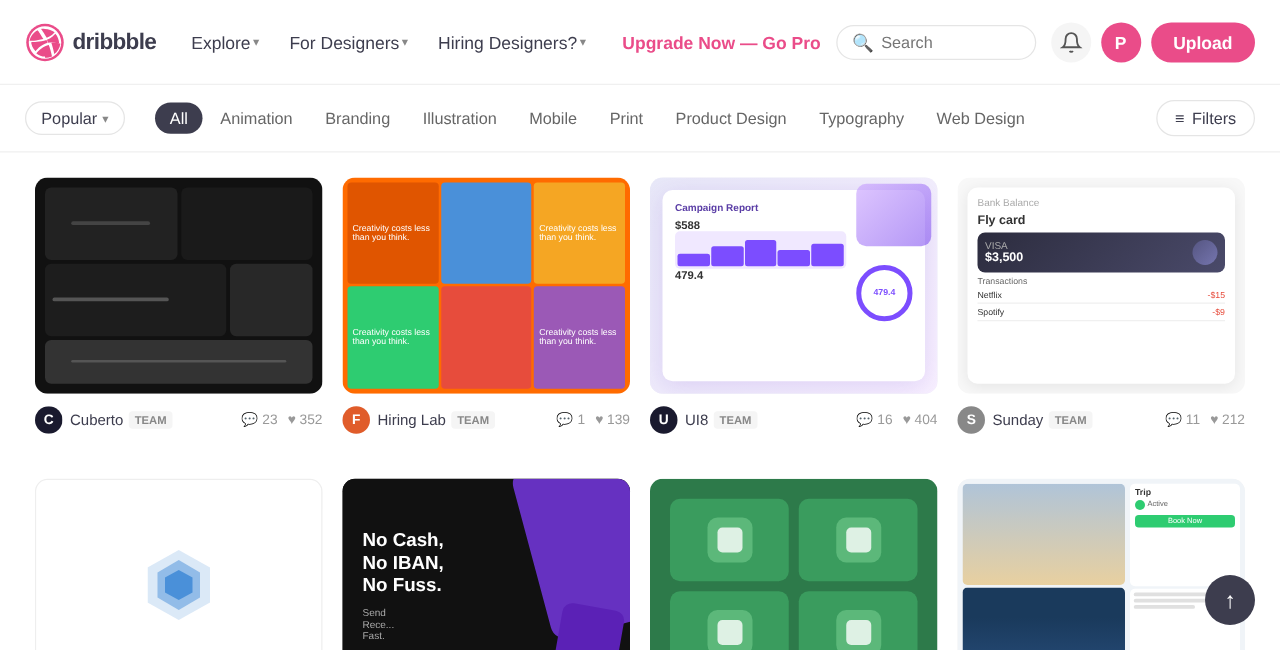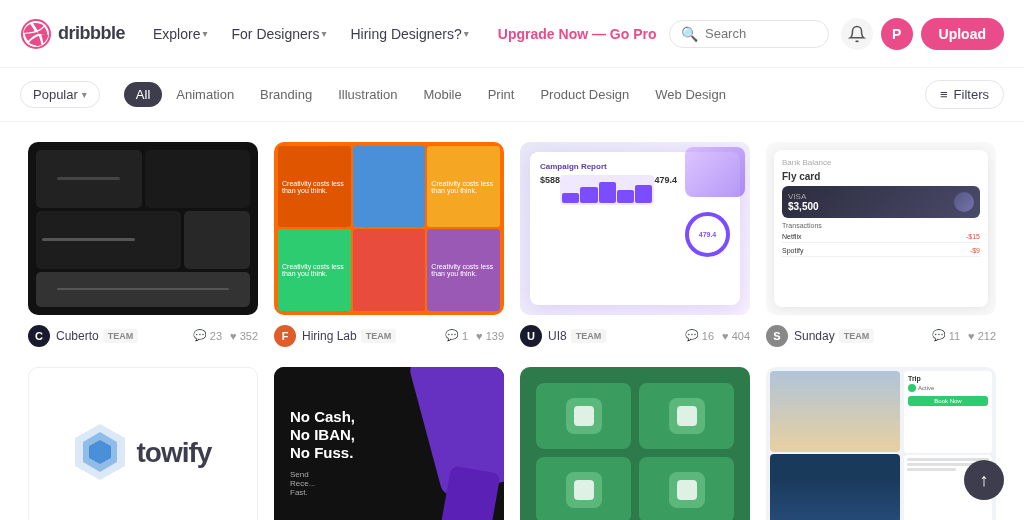--- a/index.html
+++ b/index.html
@@ -66,21 +66,21 @@
       border: 1.5px solid #e5e5e5; border-radius: 20px;
       padding: 6px 14px; font-size: 13px; color: #3d3d4e; cursor: pointer;
       margin-left: auto; white-space: nowrap; background: #fff;
     }
 
     
     .grid {
       display: grid; grid-template-columns: repeat(4, 1fr);
       gap: 0; padding: 20px 20px 0;
     }
-    .grid-item { padding: 0 8px 20px; }
+    .grid-item { padding: 0 8px 36px; }
     .card-img {
       width: 100%; aspect-ratio: 4/3; border-radius: 10px;
       overflow: hidden; background: #f0f0f0; margin-bottom: 10px;
       position: relative;
     }
 
     
     .card-cuberto { background: #1a1a2e; }
     .card-focus { background: #ff6b00; }
     .card-ui8 { background: #f0f0f8; }
@@ -169,20 +169,21 @@
   </div>
 
   <div class="category-tabs">
     <div class="tab active">All</div>
     <div class="tab">Animation</div>
     <div class="tab">Branding</div>
     <div class="tab">Illustration</div>
     <div class="tab">Mobile</div>
     <div class="tab">Print</div>
     <div class="tab">Product Design</div>
+    <div class="tab">Typography</div>
     <div class="tab">Web Design</div>
   </div>
 
   <button class="filters-btn">
     <span>≡</span>
     <span>Filters</span>
   </button>
 </div>
 
 <div class="grid">
@@ -261,21 +262,21 @@
       </div>
     </div>
   </div>
 
   <div class="grid-item">
     <div class="card-img card-ui8">
       <div style="width:100%;height:100%;background:linear-gradient(135deg,#e8e8f8 0%,#f8f0ff 100%);display:flex;align-items:center;justify-content:center;overflow:hidden;position:relative;">
         <div style="position:absolute;top:10px;left:10px;right:10px;bottom:10px;background:#fff;border-radius:8px;box-shadow:0 4px 20px rgba(100,50,200,0.15);padding:10px;display:flex;flex-direction:column;gap:4px;">
           <div style="font-size:8px;font-weight:700;color:#5b3ea6;">Campaign Report</div>
           <div style="display:flex;gap:8px;flex:1;">
-            <div style="flex:1;display:flex;flex-direction:row;gap:0;">
+            <div style="flex:1;display:flex;flex-direction:column;gap:0;">
               <div style="font-size:9px;font-weight:700;color:#333;">$588</div>
               <div style="width:100%;height:30px;background:#f0e8ff;border-radius:4px;display:flex;align-items:flex-end;padding:2px;gap:1px;">
                 <div style="flex:1;height:40%;background:#7c4dff;border-radius:2px;"></div>
                 <div style="flex:1;height:60%;background:#7c4dff;border-radius:2px;"></div>
                 <div style="flex:1;height:80%;background:#7c4dff;border-radius:2px;"></div>
                 <div style="flex:1;height:50%;background:#7c4dff;border-radius:2px;"></div>
                 <div style="flex:1;height:70%;background:#7c4dff;border-radius:2px;"></div>
               </div>
               <div style="font-size:9px;font-weight:700;color:#333;">479.4</div>
             </div>
@@ -357,21 +358,20 @@
   </div>
 
   <div class="grid-item">
     <div class="card-img card-towify">
       <div style="width:100%;height:100%;display:flex;align-items:center;justify-content:center;gap:12px;background:#fff;border-radius:10px;">
         <svg width="50" height="58" viewBox="0 0 50 58" fill="none">
           <polygon points="25,0 50,14 50,42 25,56 0,42 0,14" fill="#4a90d9" opacity="0.2"></polygon>
           <polygon points="25,8 42,18 42,38 25,48 8,38 8,18" fill="#4a90d9" opacity="0.5"></polygon>
           <polygon points="25,16 36,22 36,34 25,40 14,34 14,22" fill="#4a90d9"></polygon>
         </svg>
-        <div style="font-size:28px;font-weight:800;color:#3d3d4e;letter-spacing:-1px;">towify</div>
       </div>
     </div>
 
   </div>
 
   <div class="grid-item">
     <div class="card-img card-balkan">
       <div style="width:100%;height:100%;background:#111;display:flex;flex-direction:column;align-items:flex-start;justify-content:center;padding:16px;position:relative;overflow:hidden;">
         <div style="position:absolute;right:-20px;top:-20px;width:100px;height:140px;background:#7c3aed;border-radius:12px;transform:rotate(-15deg);opacity:0.8;"></div>
         <div style="position:absolute;right:10px;bottom:-10px;width:50px;height:80px;background:#5b21b6;border-radius:8px;transform:rotate(10deg);"></div>

